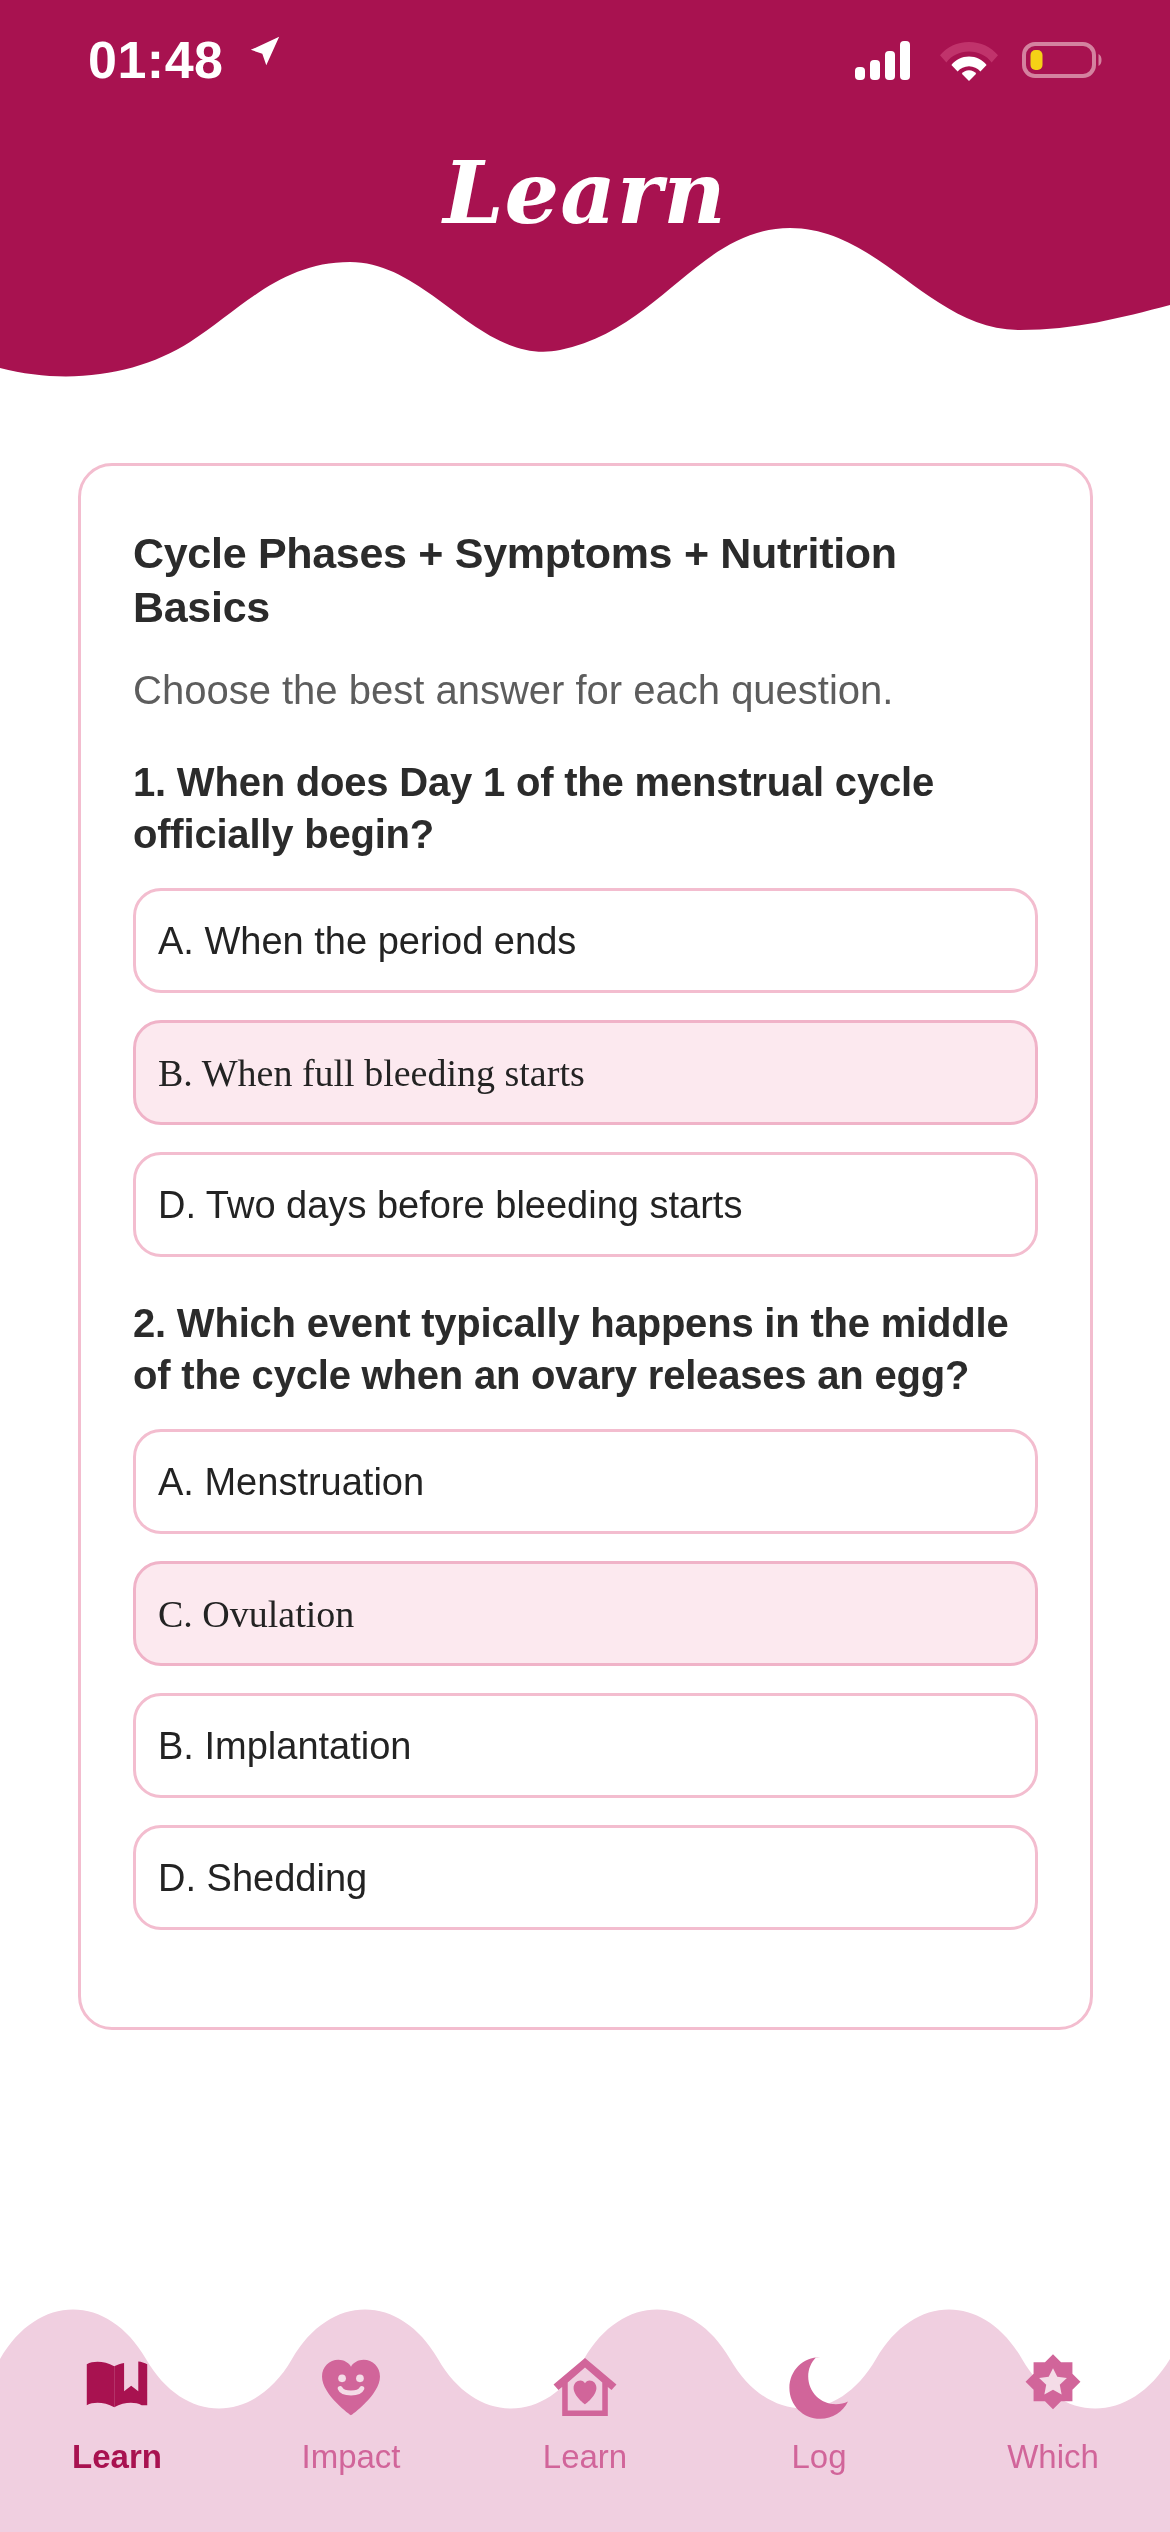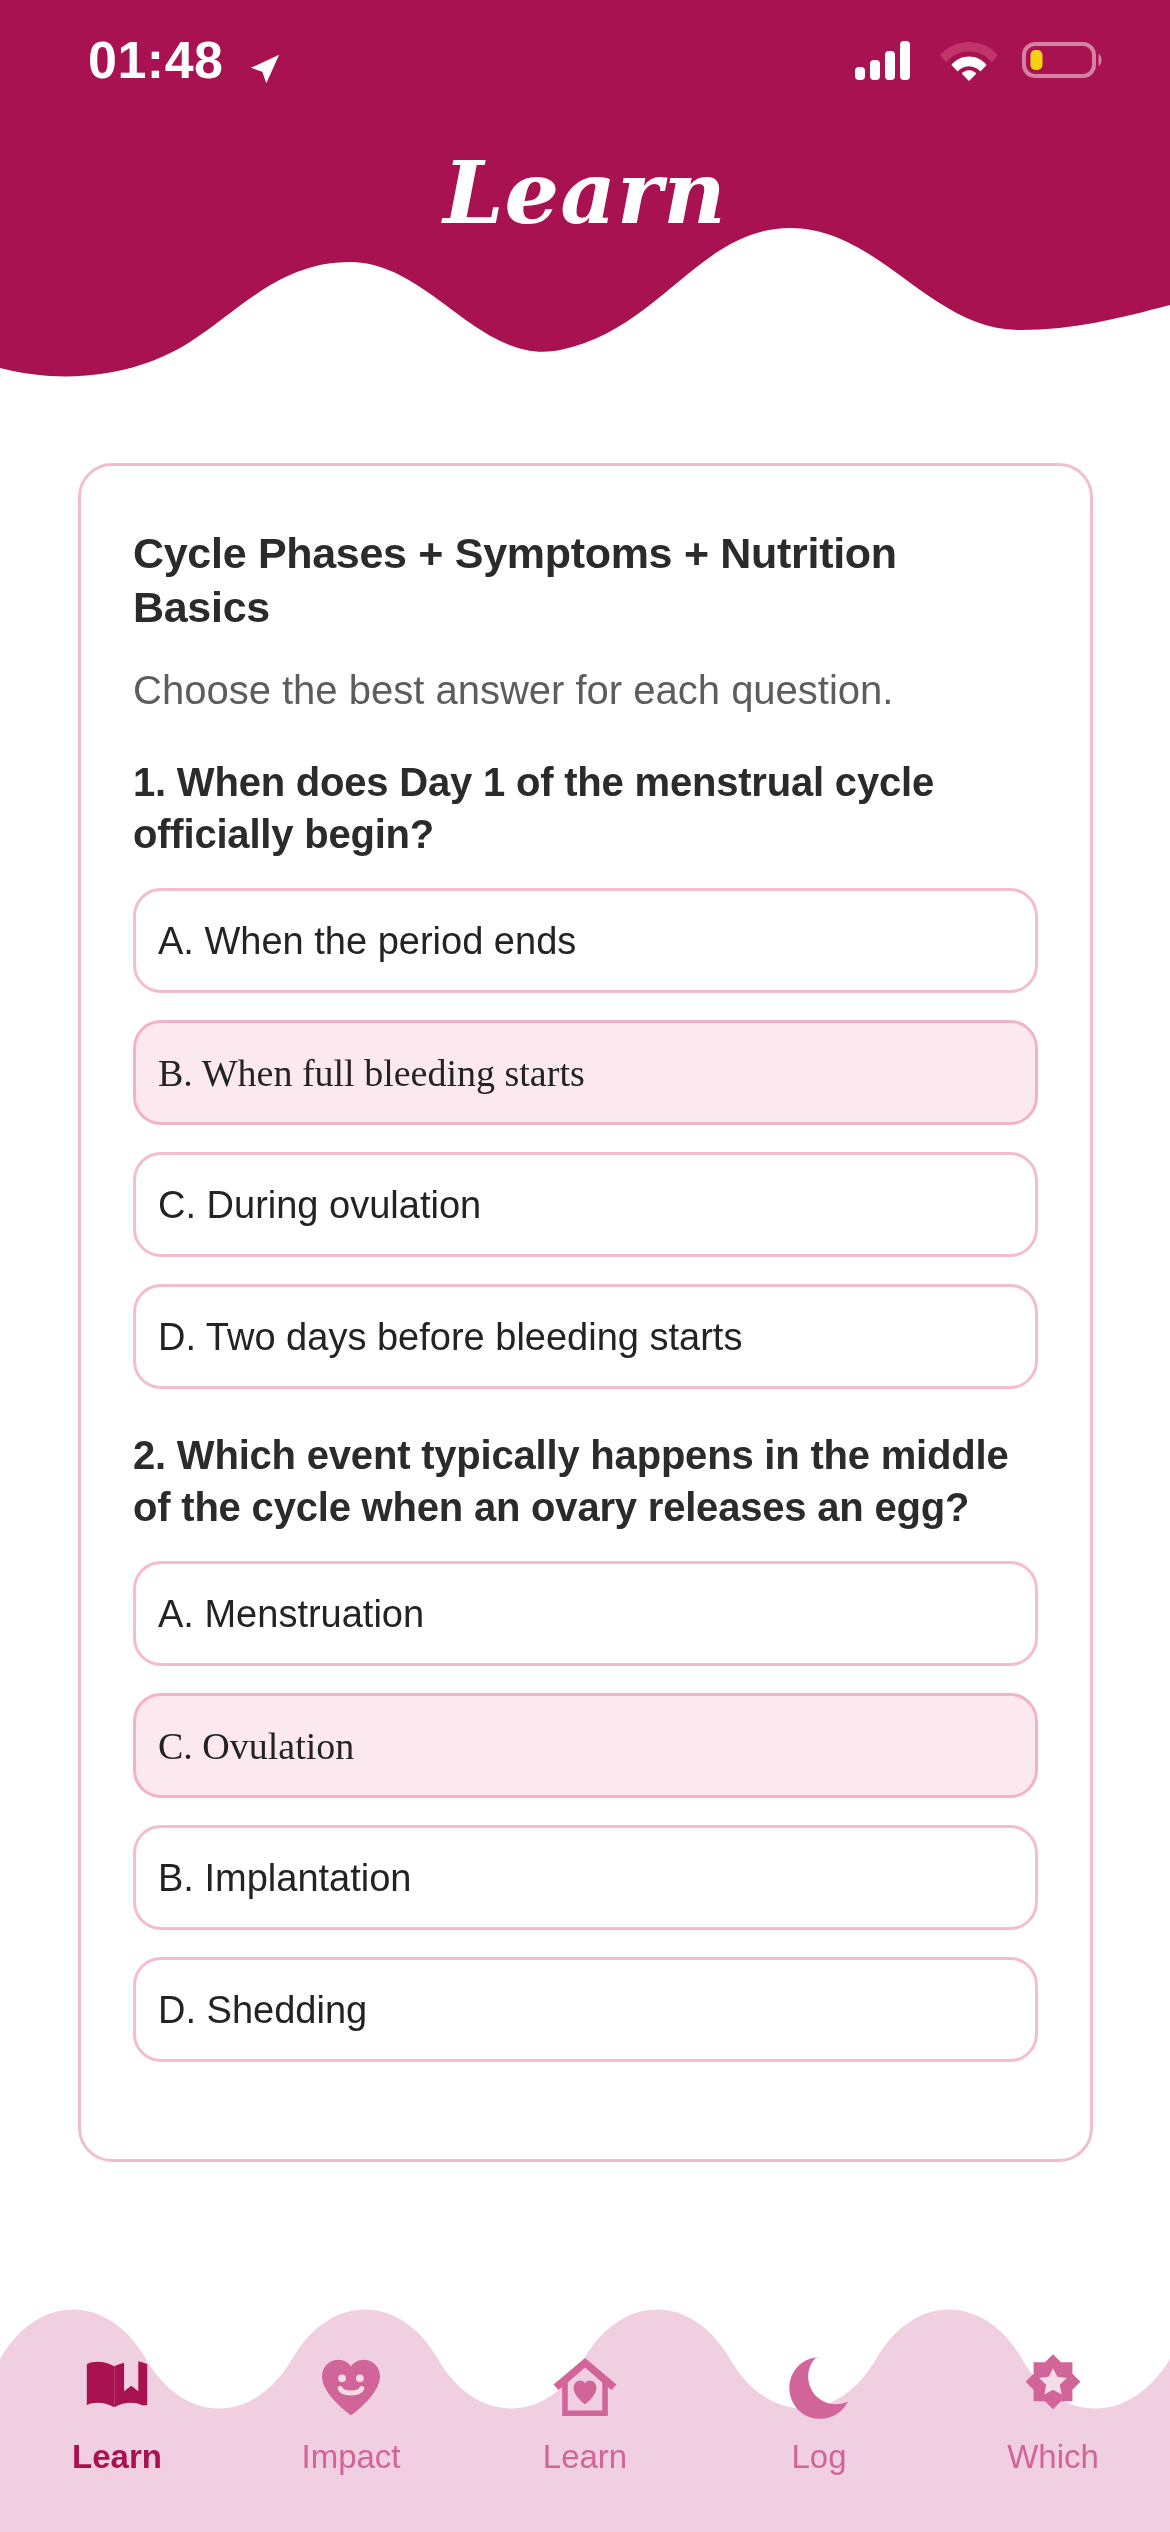--- a/index.html
+++ b/index.html
@@ -16,21 +16,21 @@
     position:absolute; top:0; left:0; width:1170px; height:390px;
     z-index:5; pointer-events:none;
   }
   .header-svg { position:absolute; top:0; left:0; width:1170px; height:390px; }
 
   .statusbar {
     position:absolute; top:0; left:0; width:1170px; height:120px;
     display:flex; align-items:center; justify-content:space-between;
     padding:0 64px 0 88px; z-index:8;
   }
-  .sb-left { display:flex; align-items:flex-end; gap:24px; }
+  .sb-left { display:flex; align-items:flex-start; gap:24px; }
   .sb-time {
     color:#ffffff; font-size:52px; font-weight:600; letter-spacing:0.5px;
     line-height:1;
   }
   .sb-loc { display:block; width:34px; height:34px; }
   .sb-right { display:flex; align-items:center; gap:24px; }
 
   .page-title {
     position:absolute; top:150px; left:0; width:1170px;
     text-align:center; z-index:8;
@@ -168,23 +168,20 @@
     <div class="question-block">
       <div class="question-text">1. When does Day 1 of the menstrual cycle officially begin?</div>
       <div class="options">
         <div class="option">
           <span class="option-label">A. When the period ends</span>
         </div>
         <div class="option selected">
           <span class="option-label">B. When full bleeding starts</span>
         </div>
         <div class="option">
-          <span class="option-label">C. During ovulation</span>
-        </div>
-        <div class="option">
           <span class="option-label">D. Two days before bleeding starts</span>
         </div>
       </div>
     </div>
 
     <div class="question-block">
       <div class="question-text">2. Which event typically happens in the middle of the cycle when an ovary releases an egg?</div>
       <div class="options">
         <div class="option">
           <span class="option-label">A. Menstruation</span>

